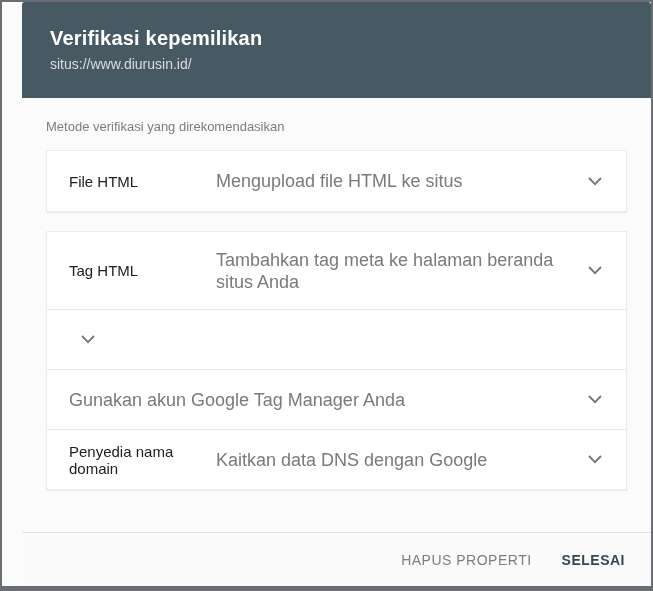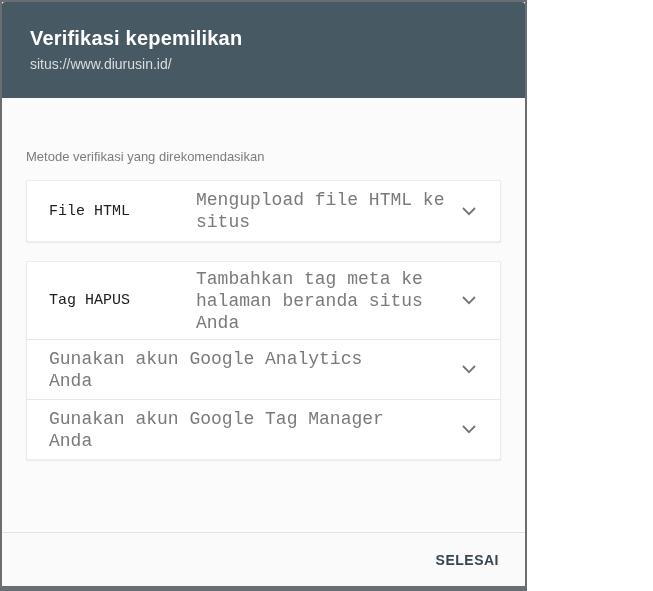--- a/index.html
+++ b/index.html
@@ -1,27 +1,28 @@
 <!DOCTYPE html>
 <html style="--header_bg: #475962; --body_bg: #fbfbfb; --footer_bg: #fafafa; --subtitle_text: #d9dee1; --muted_text: #7d7d7d; --desc_text: #7a7a7a; --primary_action: #37474f;"><head>
 <meta charset="utf-8">
 <style>
   html, body { margin: 0; padding: 0; background: #ffffff; }
   * { box-sizing: border-box; }
 
   .window {
-    width: 527px;
+    width: 653px;
     height: 591px;
     border: 2px solid #6a6d71;
     border-bottom-width: 5px;
     display: flex;
     flex-direction: column;
     background: var(--body_bg, #fbfbfb);
     font-family: "Liberation Sans", sans-serif;
     overflow: hidden;
+    padding-left: 20px;
   }
 
   
   .header {
     flex: none;
     height: 96px;
     background: var(--header_bg, #475962);
     padding: 25px 28px 0;
     border-radius: 3px 3px 0 0;
   }
@@ -36,36 +37,34 @@
     margin-top: 6px;
     font-size: 14px;
     color: var(--subtitle_text, #d9dee1);
   }
 
   
   .body {
     flex: 1;
     padding: 0 24px;
     overflow: hidden;
-    margin-top: 30px;
   }
   .section-label {
     font-size: 13px;
     color: var(--muted_text, #7d7d7d);
     line-height: 15px;
   }
   .label-1 { margin-top: 21px; }
   .label-2 { margin-top: 33px; }
 
   .card {
     background: #6d28d9;
     border: 1px solid #ececec;
     border-radius: 2px;
     box-shadow: 0 1px 2px rgba(0,0,0,0.07);
-    font-family: Liberation Mono, monospace;
   }
   .card-1 { margin-top: 16px; }
   .card-2 { margin-top: 19px; }
 
   .method-row {
     display: flex;
     align-items: center;
     min-height: 60px;
     padding: 0 24px 0 22px;
     cursor: pointer;
@@ -148,54 +147,63 @@
               <path d="M1 1 L7 7.2 L13 1" fill="none" stroke="#757575" stroke-width="1.8"></path>
             </svg>
         </span>
       </div>
     </div>
 
 
     <div class="card card-2">
 
       <div class="method-row row-tall">
-        <div class="method-name">Tag HAPUS</div>
+        <div class="method-name">Tag HTML</div>
         <div class="method-desc">
             <div>Tambahkan tag meta ke halaman beranda situs Anda</div>
           </div>
         <span class="chevron">
           <svg width="14" height="9" viewBox="0 0 14 9">
               <path d="M1 1 L7 7.2 L13 1" fill="none" stroke="#757575" stroke-width="1.8"></path>
             </svg>
         </span>
       </div>
 
       <div class="method-row">
-        <div class="method-desc">
-            <div>Gunakan akun Google Analytics Anda</div>
-          </div>
         <span class="chevron">
           <svg width="14" height="9" viewBox="0 0 14 9">
               <path d="M1 1 L7 7.2 L13 1" fill="none" stroke="#757575" stroke-width="1.8"></path>
             </svg>
         </span>
       </div>
 
       <div class="method-row">
         <div class="method-desc">
             <div>Gunakan akun Google Tag Manager Anda</div>
           </div>
         <span class="chevron">
           <svg width="14" height="9" viewBox="0 0 14 9">
               <path d="M1 1 L7 7.2 L13 1" fill="none" stroke="#757575" stroke-width="1.8"></path>
             </svg>
         </span>
       </div>
 
+      <div class="method-row">
+        <div class="method-name">Penyedia nama domain</div>
+        <div class="method-desc">
+            <div>Kaitkan data DNS dengan Google</div>
+          </div>
+        <span class="chevron">
+          <svg width="14" height="9" viewBox="0 0 14 9">
+              <path d="M1 1 L7 7.2 L13 1" fill="none" stroke="#757575" stroke-width="1.8"></path>
+            </svg>
+        </span>
+      </div>
 
     </div>
   </div>
 
   <div class="footer">
+    <button class="btn btn-secondary">HAPUS PROPERTI</button>
     <button class="btn btn-primary">SELESAI</button>
   </div>
 
 </div>
 
 </body></html>

